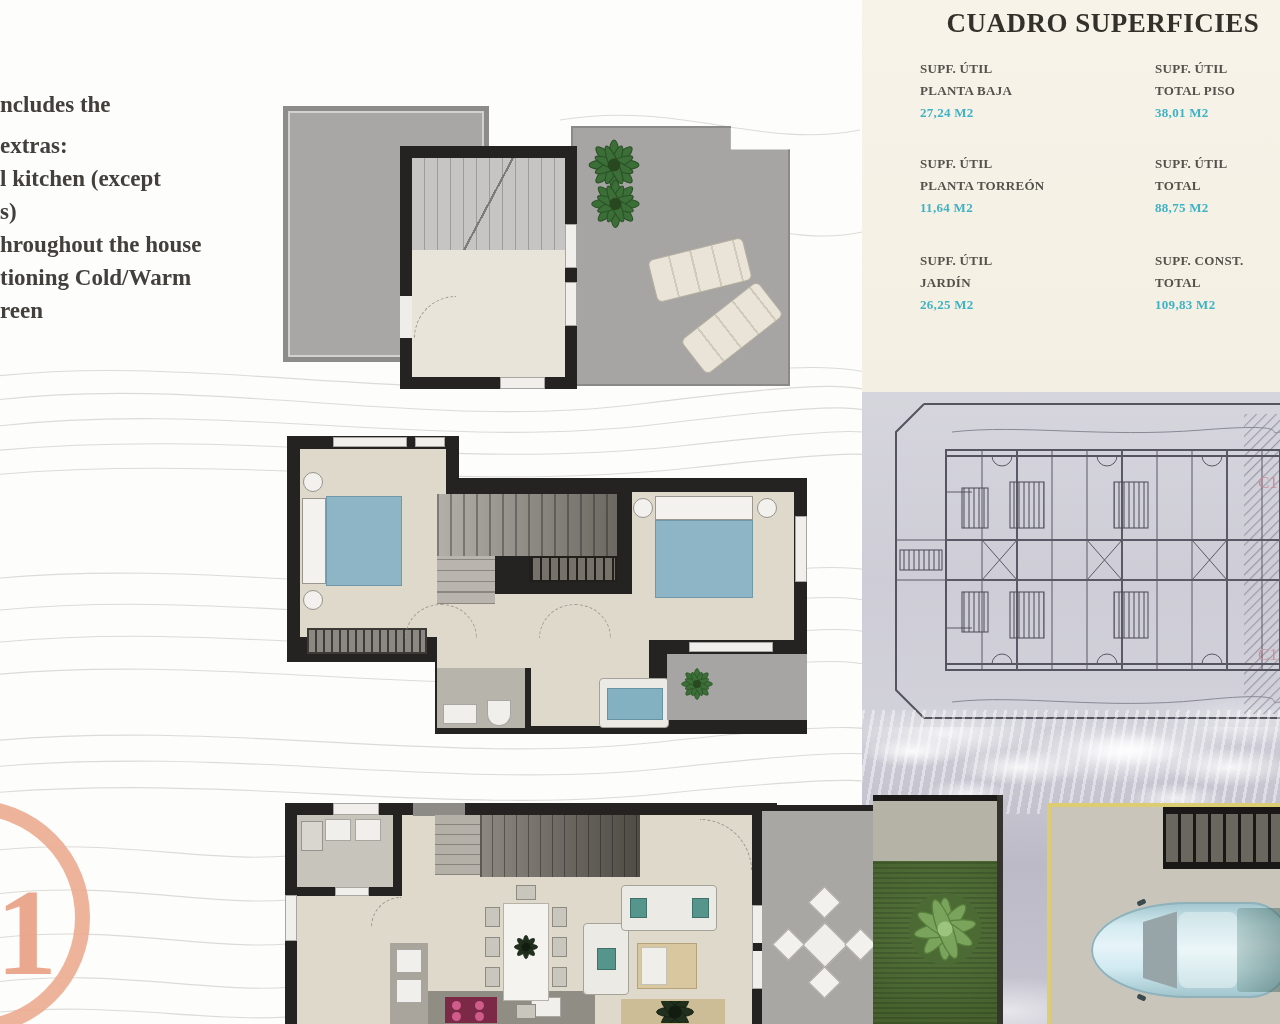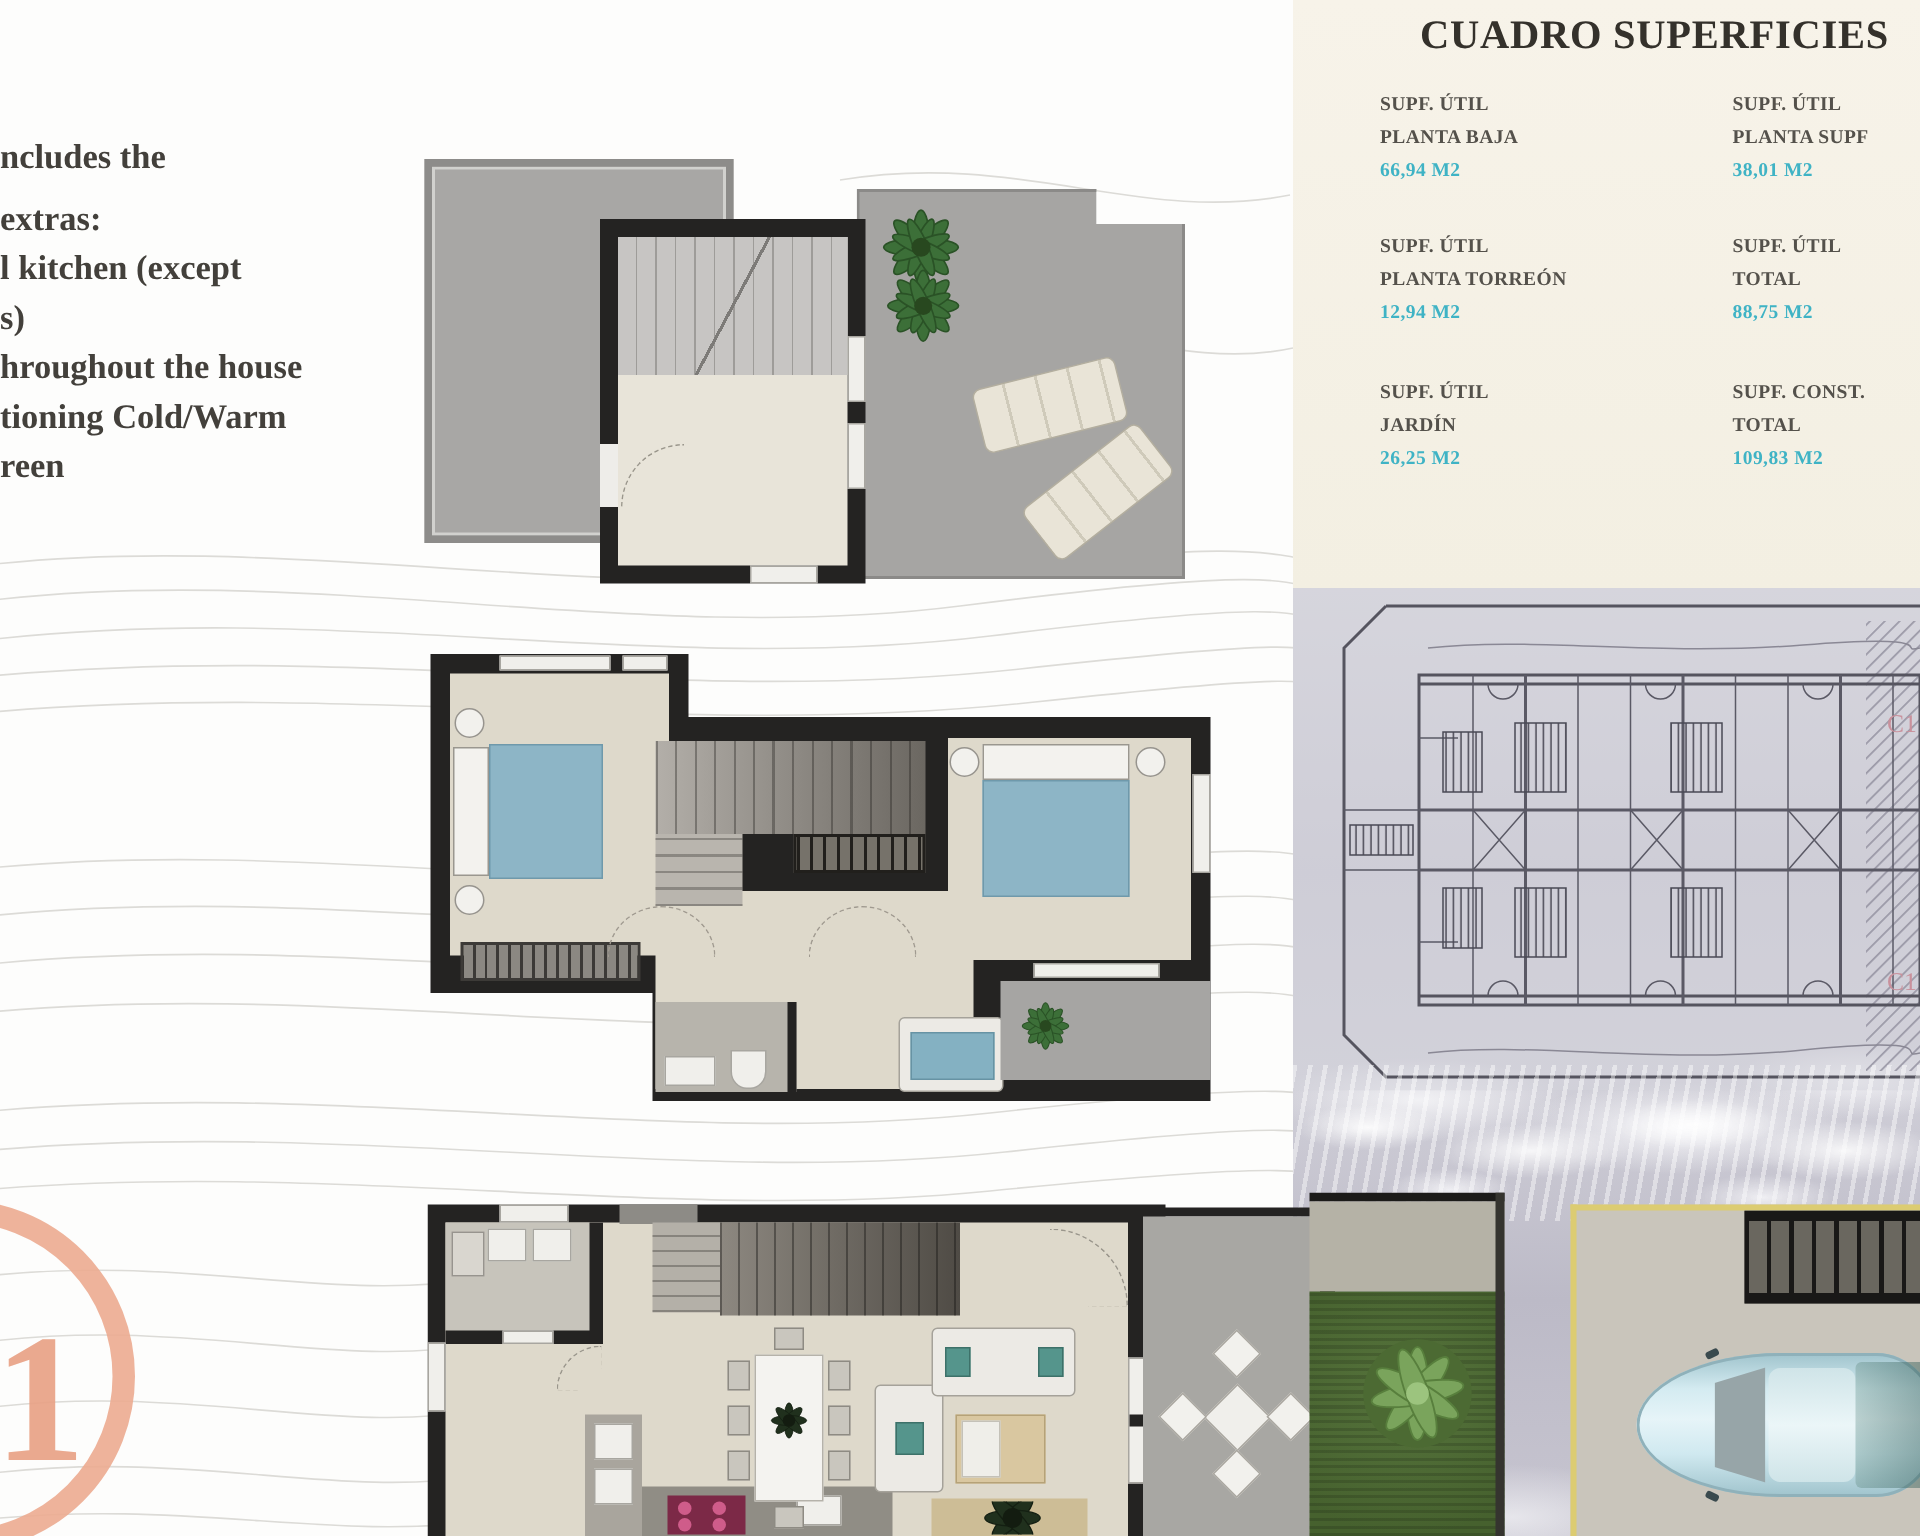--- a/index.html
+++ b/index.html
@@ -205,31 +205,31 @@
 
 <div id="logo-ring" class="abs"></div>
 <div id="logo-one" class="abs">1</div>
 
 <div id="surfaces" class="abs">
   <div class="title">CUADRO SUPERFICIES</div>
 
   <div class="cell c-r1 c-c1">
     <div>SUPF. ÚTIL</div>
     <div>PLANTA BAJA</div>
-    <div class="val">66,94 M2</div>
+    <div class="val">27,24 M2</div>
   </div>
   <div class="cell c-r1 c-c2">
     <div>SUPF. ÚTIL</div>
-    <div>PLANTA SUPF</div>
+    <div>TOTAL PISO</div>
     <div class="val">38,01 M2</div>
   </div>
   <div class="cell c-r2 c-c1">
     <div>SUPF. ÚTIL</div>
     <div>PLANTA TORREÓN</div>
-    <div class="val">12,94 M2</div>
+    <div class="val">11,64 M2</div>
   </div>
   <div class="cell c-r2 c-c2">
     <div>SUPF. ÚTIL</div>
     <div>TOTAL</div>
     <div class="val">88,75 M2</div>
   </div>
   <div class="cell c-r3 c-c1">
     <div>SUPF. ÚTIL</div>
     <div>JARDÍN</div>
     <div class="val">26,25 M2</div>

